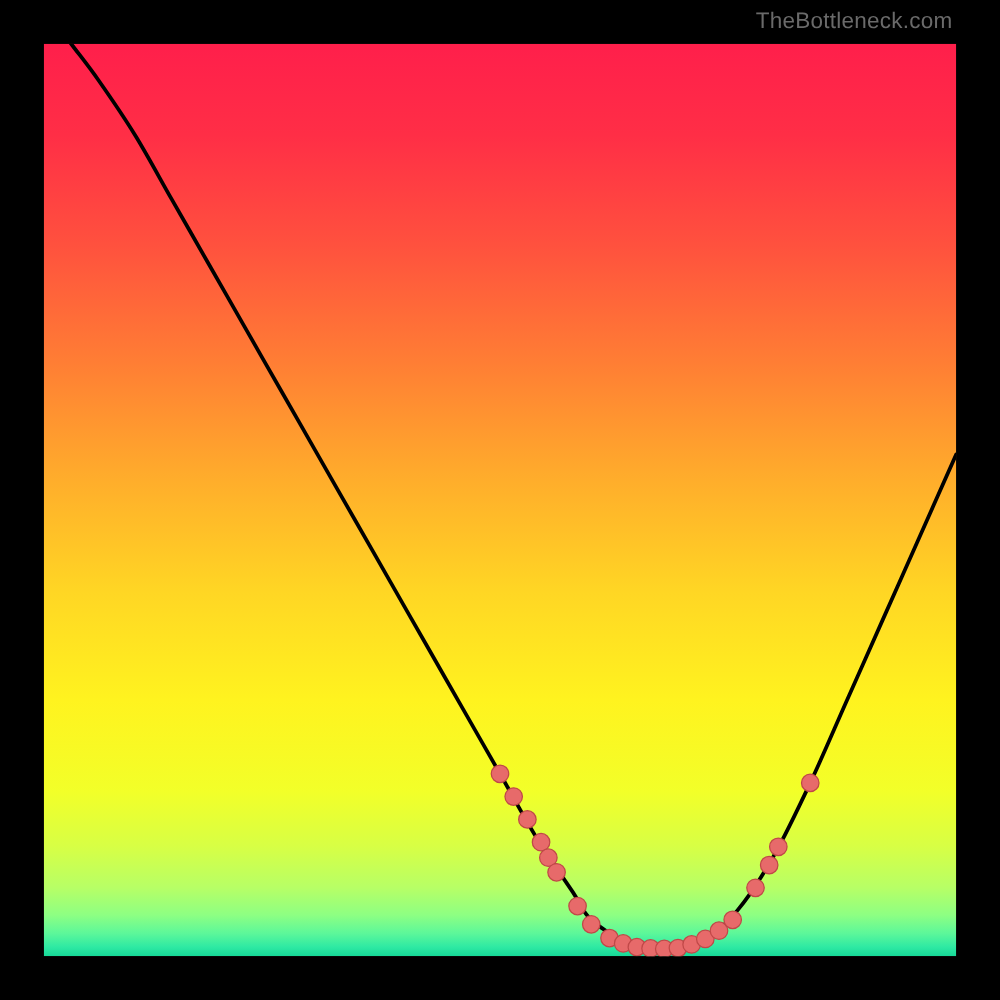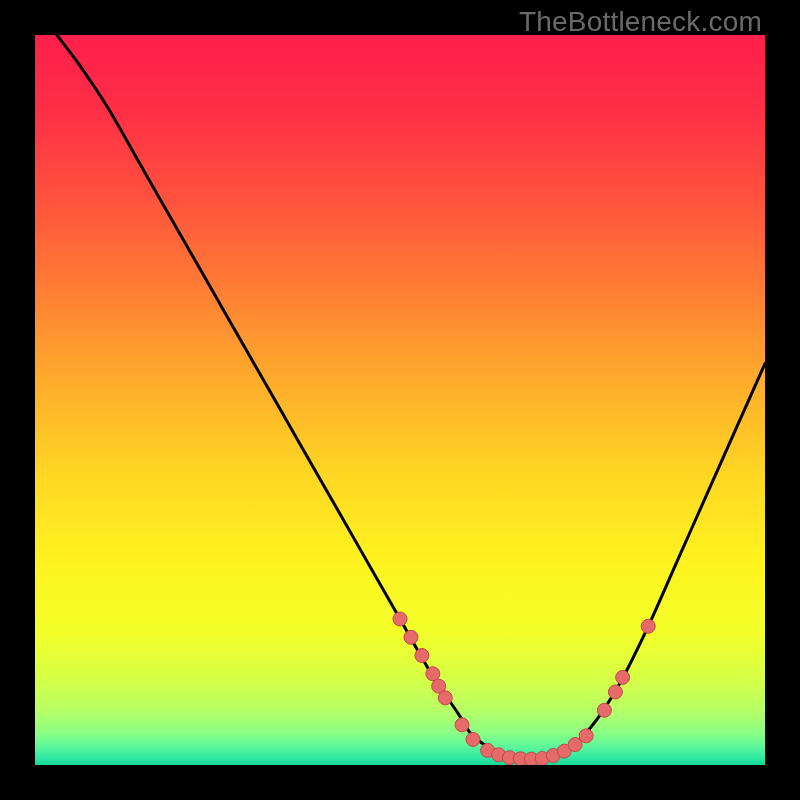--- a/index.html
+++ b/index.html
@@ -31,21 +31,21 @@
   .curve, .dots {
     position: absolute;
     left: 0; top: 0; width: 100%; height: 100%;
     pointer-events: none;
   }
   .watermark {
     position: absolute;
     top: 6px;
     right: 38px;
     color: #6a6a6a;
-    font-size: 28px;
+    font-size: 18px;
     letter-spacing: 0.2px;
   }
 </style>
 </head>
 <body>
 
 <div class="stage">
   <div class="watermark">TheBottleneck.com</div>
 
   <div class="plot">

